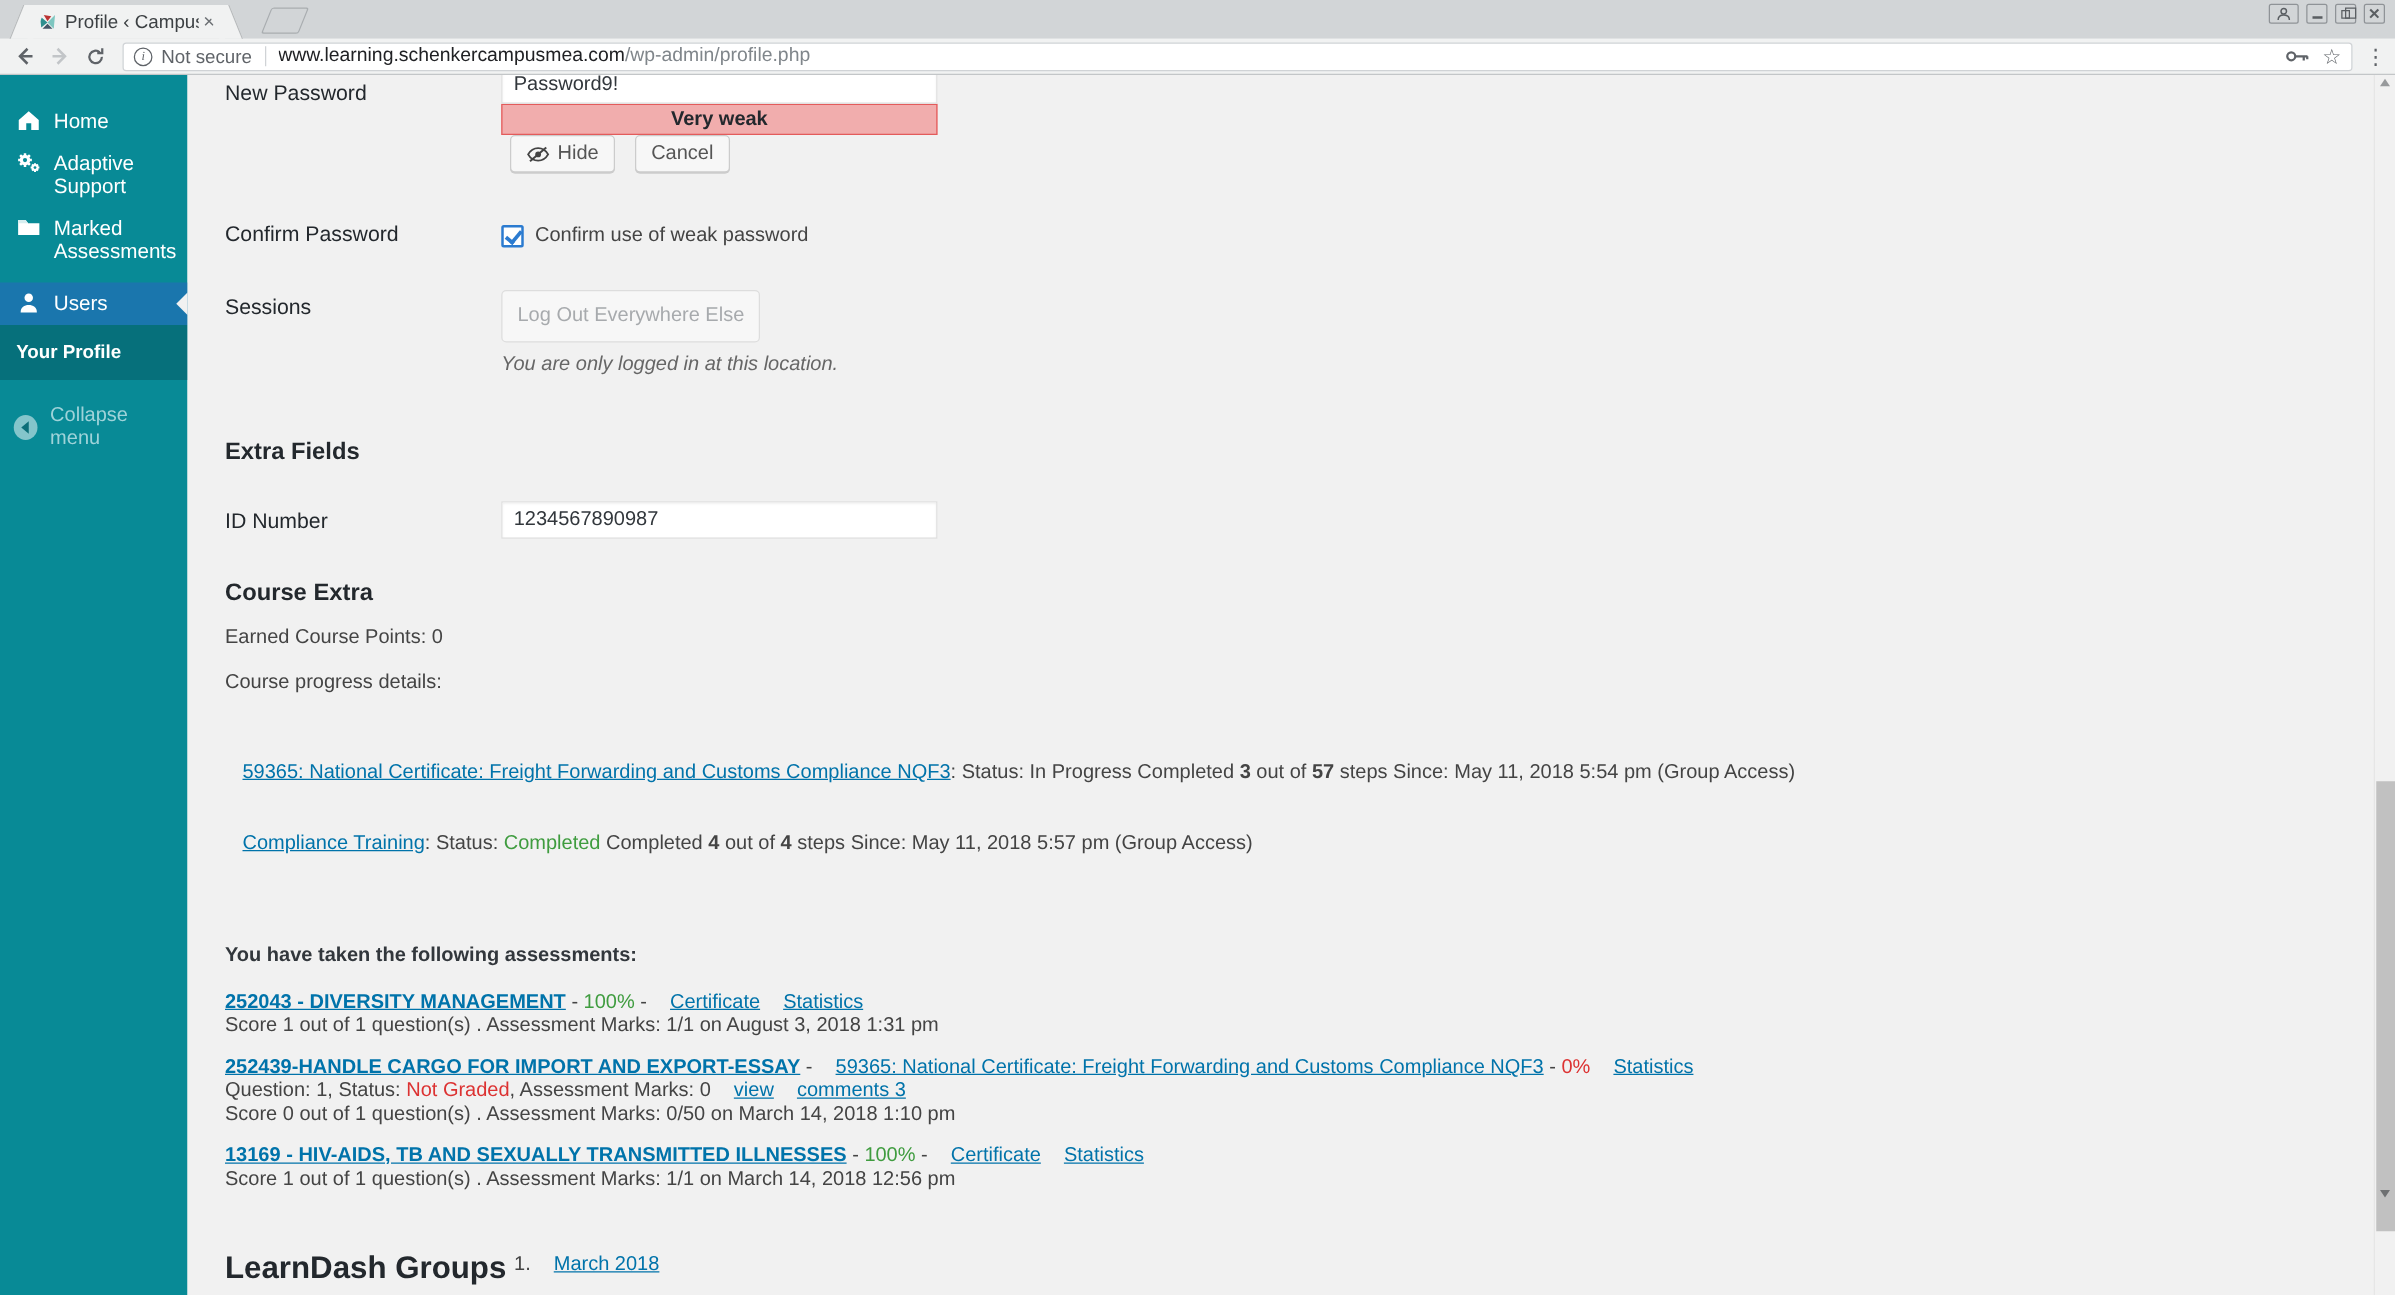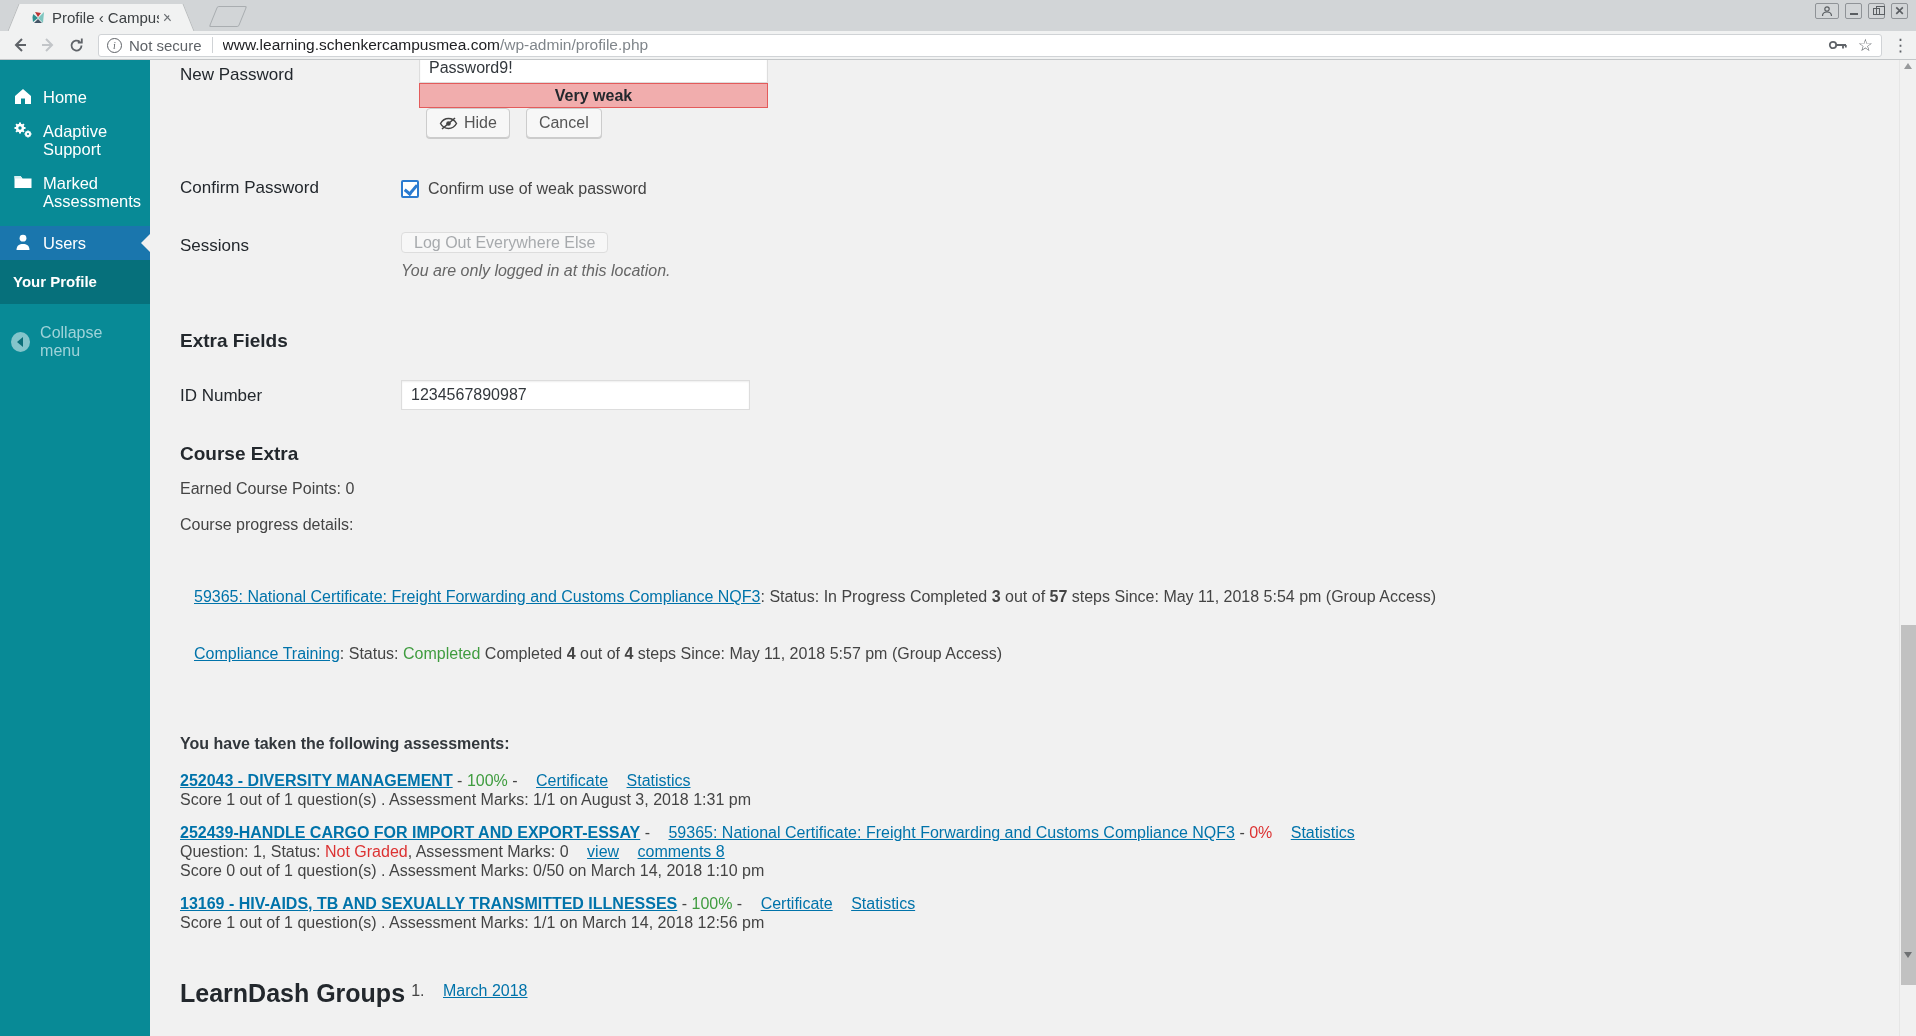--- a/index.html
+++ b/index.html
@@ -57,41 +57,41 @@
   .sb-collapse { margin-top:12px; display:flex; gap:10px; align-items:center; padding:8px 8px 8px 11px;
                  color:#9fd3d9; font-size:16px; }
   .collapse-circle { width:20px; height:20px; border-radius:50%; background:rgba(255,255,255,.5);
                      display:flex; align-items:center; justify-content:center; }
   .collapse-circle i { border-top:5px solid transparent; border-bottom:5px solid transparent; border-right:6px solid #0b6e78; margin-right:2px; }
 
   
   .main { flex:1; background:#f1f1f1; position:relative; padding:0 0 0 30px; overflow:hidden; color:#444; }
   .row { display:flex; }
   .row .th { width:221px; flex:0 0 221px; font-size:17px; color:#23282d; }
-  .form1 { margin-top:-7px;gap:18px; }
+  .form1 { margin-top:-7px; }
   .pw-th { padding-top:12px; }
   input[type=text] { width:349px; height:30px; border:1px solid #ddd; background:#fff; padding:0 9px;
                      font-size:16px; color:#32373c; font-family:"Liberation Sans", sans-serif;
                      box-shadow:inset 0 1px 2px rgba(0,0,0,.07); }
   .strength { width:349px; height:25px; background:#f1adad; border:1px solid #e35b5b; margin-top:0;
               display:flex; align-items:center; justify-content:center; font-size:16px; font-weight:bold; color:#23282d; }
   .btn { height:30px; background:#f7f7f7; border:1px solid #ccc; border-radius:4px; color:#555;
          font-size:16px; padding:0 12px; display:inline-flex; align-items:center; gap:6px;
          font-family:"Liberation Sans", sans-serif; box-shadow:0 1px 0 #ccc;text-align:center; }
   .pw-buttons { display:flex; align-items:flex-start; margin-left:7px; gap:16px; }
 
   .row-confirm { margin-top:40px; }
   .checkbox { width:18px; height:18px; border:2px solid #2b7bd0; border-radius:2px; background:#fff;
               position:relative; flex:0 0 18px; }
   .checkbox::after { content:''; position:absolute; left:4px; top:0px; width:5px; height:10px;
                      border:solid #2b7bd0; border-width:0 3px 3px 0; transform:rotate(40deg); }
   .chk-row { display:flex; gap:9px; align-items:center; font-size:16px; color:#444; padding-top:1px; }
 
   .row-sessions { margin-top:34px; }
-  .btn-disabled { height:21px; background:#f7f7f7; border:1px solid #ddd; border-radius:4px;
+  .btn-disabled { height:42px; background:#f7f7f7; border:1px solid #ddd; border-radius:4px;
                   color:#a7aaad; font-size:16px; padding:0 12px; box-shadow:none; }
   .sess-note { margin-top:9px; font-style:italic; color:#666; font-size:16px; }
 
   h3.sec { margin-top:50px; font-size:19px; color:#23282d; font-weight:bold; }
   .row-id { margin-top:28px; }
   .row-id .th { padding-top:6px; }
   h3.course { margin-top:33px; }
 
   .p { font-size:16px; line-height:19px; }
   .earned { margin-top:14px; }
@@ -301,21 +301,21 @@
 
     <p class="p intro">You have taken the following assessments:</p>
 
     <div class="p assessment">
       <div class="rich"><a class="lnk-b" href="#">252043 - DIVERSITY MANAGEMENT</a><span> - </span><span class="green">100%</span><span> - </span><a class="lnk" href="#">Certificate</a><span> </span><a class="lnk" href="#">Statistics</a></div>
       <div>Score 1 out of 1 question(s) . Assessment Marks: 1/1 on August 3, 2018 1:31 pm</div>
     </div>
 
     <div class="p assessment mt" style="margin-top:14px">
       <div class="rich"><a class="lnk-b" href="#">252439-HANDLE CARGO FOR IMPORT AND EXPORT-ESSAY</a><span> - </span><a class="lnk" href="#">59365: National Certificate: Freight Forwarding and Customs Compliance NQF3</a><span> - </span><span class="red">0%</span><span> </span><a class="lnk" href="#">Statistics</a></div>
-      <div class="rich"><span>Question: 1, Status: </span><span class="red">Not Graded</span><span>, Assessment Marks: 0 </span><a class="lnk" href="#">view</a><span> </span><a class="lnk" href="#">comments 8</a></div>
+      <div class="rich"><span>Question: 1, Status: </span><span class="red">Not Graded</span><span>, Assessment Marks: 0 </span><a class="lnk" href="#">view</a><span> </span><a class="lnk" href="#">comments 3</a></div>
       <div>Score 0 out of 1 question(s) . Assessment Marks: 0/50 on March 14, 2018 1:10 pm</div>
     </div>
 
     <div class="p assessment mt" style="margin-top:14px">
       <div class="rich"><a class="lnk-b" href="#">13169 - HIV-AIDS, TB AND SEXUALLY TRANSMITTED ILLNESSES</a><span> - </span><span class="green">100%</span><span> - </span><a class="lnk" href="#">Certificate</a><span> </span><a class="lnk" href="#">Statistics</a></div>
       <div>Score 1 out of 1 question(s) . Assessment Marks: 1/1 on March 14, 2018 12:56 pm</div>
     </div>
 
     <div class="groups">
       <h2>LearnDash Groups</h2>

